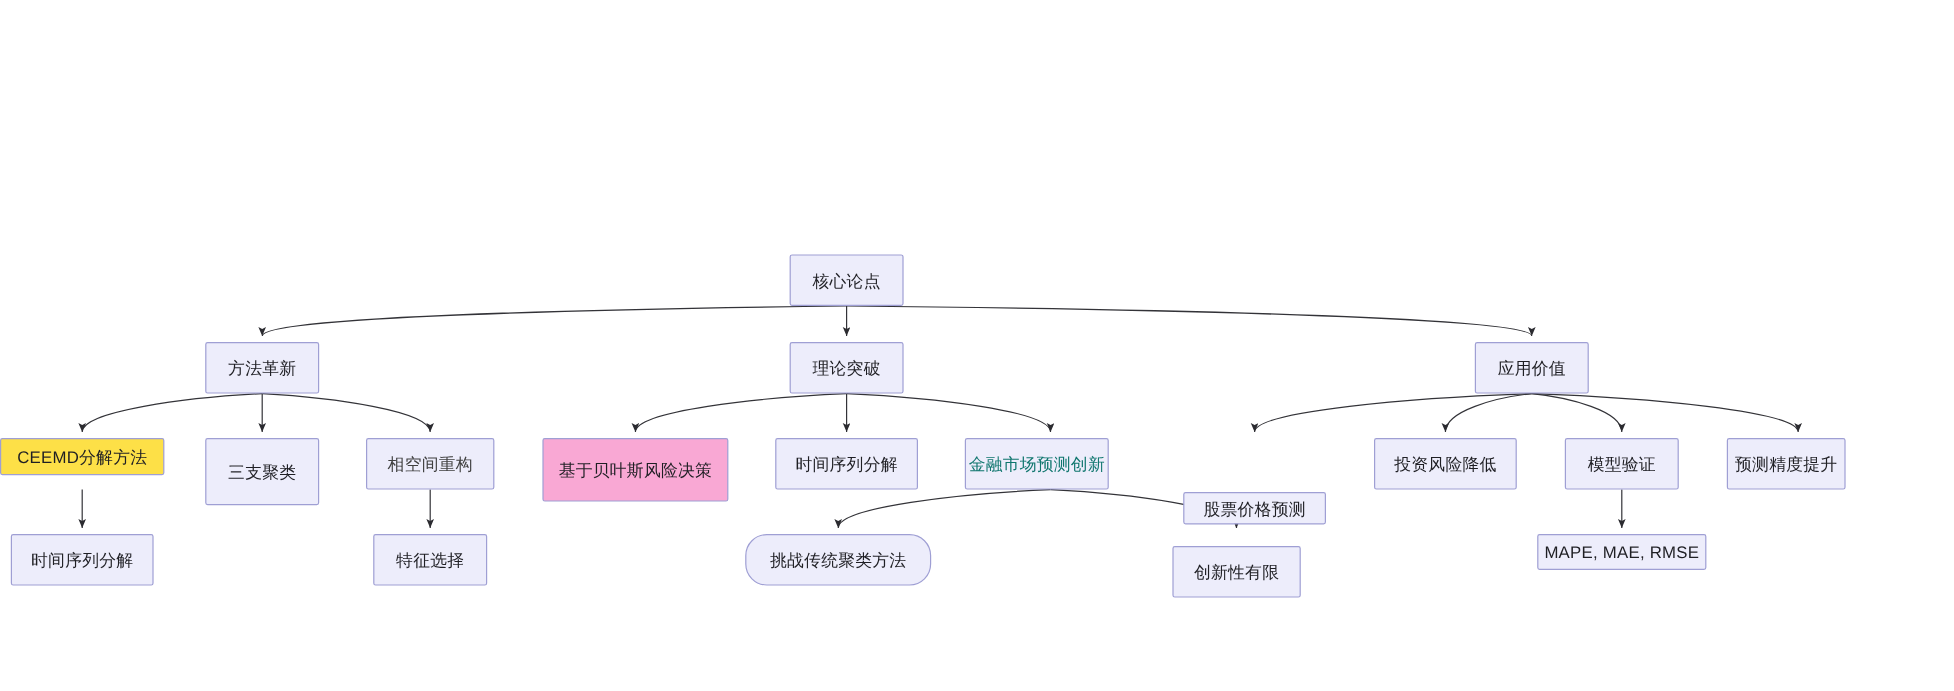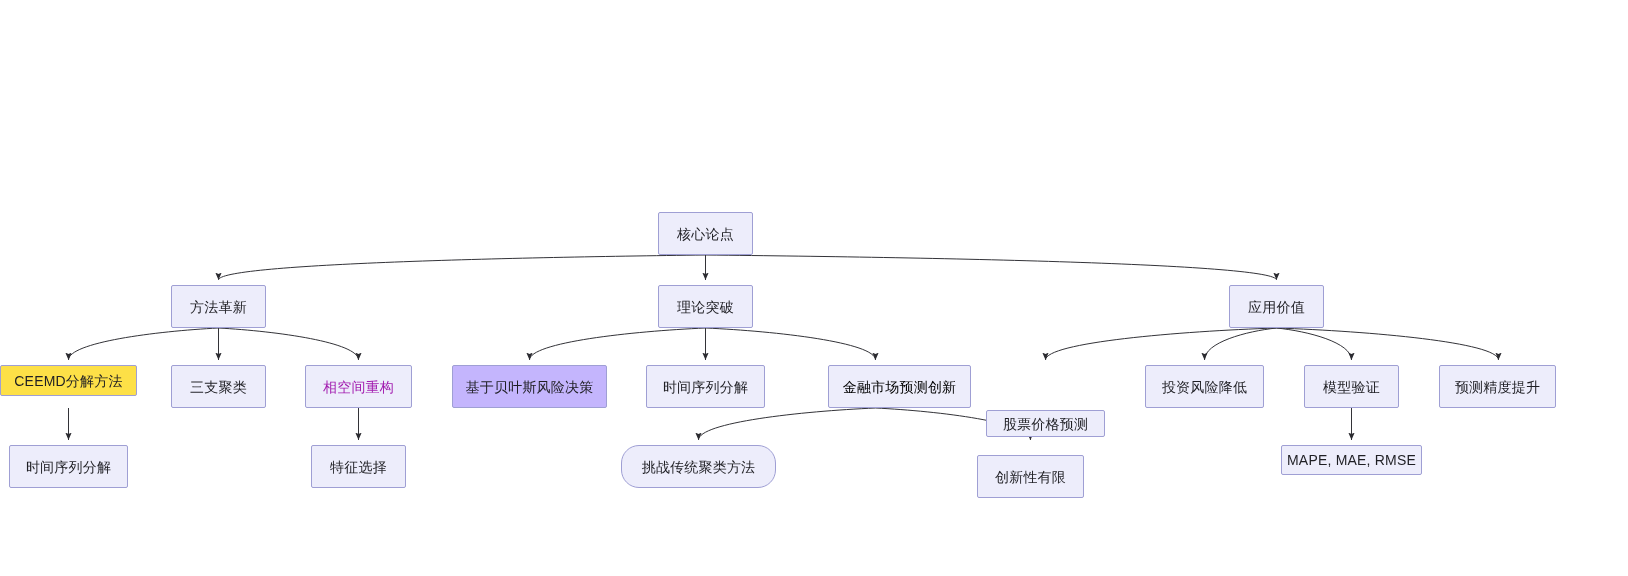--- a/index.html
+++ b/index.html
@@ -90,45 +90,45 @@
       </div>
       <div class="node" id="node-l1b" style="left: 658px; top: 285px; width: 95px; height: 43px; background: rgb(237, 237, 251); border-color: rgb(159, 159, 212); color: rgb(31, 31, 36);">
         <span class="node-label">理论突破</span>
       </div>
       <div class="node" id="node-l1c" style="left: 1229px; top: 285px; width: 95px; height: 43px; background: rgb(237, 237, 251); border-color: rgb(159, 159, 212); color: rgb(31, 31, 36);">
         <span class="node-label">应用价值</span>
       </div>
       <div class="node" id="node-l2a1" style="left: 0px; top: 365px; width: 137px; height: 31px; background: #fde047; border-color: rgb(159, 159, 212); color: rgb(31, 31, 36);">
         <span class="node-label">CEEMD分解方法</span>
       </div>
-      <div class="node" id="node-l2a2" style="left: 171px; top: 365px; width: 95px; height: 43px; background: rgb(237, 237, 251); border-color: rgb(159, 159, 212); color: rgb(31, 31, 36);">
+      <div class="node" id="node-l2a2" style="left: 171px; top: 365px; width: 95px; height: 56px; background: rgb(237, 237, 251); border-color: rgb(159, 159, 212); color: rgb(31, 31, 36);">
         <span class="node-label">三支聚类</span>
       </div>
-      <div class="node" id="node-l2a3" style="left: 305px; top: 365px; width: 107px; height: 43px; background: rgb(237, 237, 251); border-color: rgb(159, 159, 212); color: #a21caf;">
+      <div class="node" id="node-l2a3" style="left: 305px; top: 365px; width: 107px; height: 43px; background: rgb(237, 237, 251); border-color: rgb(159, 159, 212); color: #404040;">
         <span class="node-label">相空间重构</span>
       </div>
-      <div class="node" id="node-l2b1" style="left: 452px; top: 365px; width: 155px; height: 43px; background: #c4b5fd; border-color: rgb(159, 159, 212); color: rgb(31, 31, 36);">
+      <div class="node" id="node-l2b1" style="left: 452px; top: 365px; width: 155px; height: 53px; background: #f9a8d4; border-color: rgb(159, 159, 212); color: rgb(31, 31, 36);">
         <span class="node-label">基于贝叶斯风险决策</span>
       </div>
       <div class="node" id="node-l2b2" style="left: 646px; top: 365px; width: 119px; height: 43px; background: rgb(237, 237, 251); border-color: rgb(159, 159, 212); color: rgb(31, 31, 36);">
         <span class="node-label">时间序列分解</span>
       </div>
-      <div class="node" id="node-l2b3" style="left: 804px; top: 365px; width: 143px; height: 43px; background: rgb(237, 237, 251); border-color: rgb(159, 159, 212); color: #000000; margin-left: 24px;">
+      <div class="node" id="node-l2b3" style="left: 804px; top: 365px; width: 120px; height: 43px; background: rgb(237, 237, 251); border-color: rgb(159, 159, 212); color: #0f766e;">
         <span class="node-label">金融市场预测创新</span>
       </div>
       <div class="node" id="node-l2c1" style="left: 986px; top: 365px; width: 119px; height: 27px; background: rgb(237, 237, 251); border-color: rgb(159, 159, 212); color: rgb(31, 31, 36); margin-top: 45px;">
         <span class="node-label">股票价格预测</span>
       </div>
       <div class="node" id="node-l2c2" style="left: 1145px; top: 365px; width: 119px; height: 43px; background: rgb(237, 237, 251); border-color: rgb(159, 159, 212); color: rgb(31, 31, 36);">
         <span class="node-label">投资风险降低</span>
       </div>
       <div class="node" id="node-l2c3" style="left: 1304px; top: 365px; width: 95px; height: 43px; background: rgb(237, 237, 251); border-color: rgb(159, 159, 212); color: rgb(31, 31, 36);">
         <span class="node-label">模型验证</span>
       </div>
-      <div class="node" id="node-l2c4" style="left: 1439px; top: 365px; width: 117px; height: 43px; background: rgb(237, 237, 251); border-color: rgb(159, 159, 212); color: rgb(31, 31, 36);">
+      <div class="node" id="node-l2c4" style="left: 1439px; top: 365px; width: 99px; height: 43px; background: rgb(237, 237, 251); border-color: rgb(159, 159, 212); color: rgb(31, 31, 36);">
         <span class="node-label">预测精度提升</span>
       </div>
       <div class="node" id="node-l3a" style="left: 9px; top: 445px; width: 119px; height: 43px; background: rgb(237, 237, 251); border-color: rgb(159, 159, 212); color: rgb(31, 31, 36);">
         <span class="node-label">时间序列分解</span>
       </div>
       <div class="node" id="node-l3b" style="left: 311px; top: 445px; width: 95px; height: 43px; background: rgb(237, 237, 251); border-color: rgb(159, 159, 212); color: rgb(31, 31, 36); text-align: right;">
         <span class="node-label">特征选择</span>
       </div>
       <div class="node" id="node-l3c" style="left: 621px; top: 445px; width: 155px; height: 43px; background: rgb(237, 237, 251); border-color: rgb(159, 159, 212); color: rgb(31, 31, 36); border-radius: 18px;">
         <span class="node-label">挑战传统聚类方法</span>

